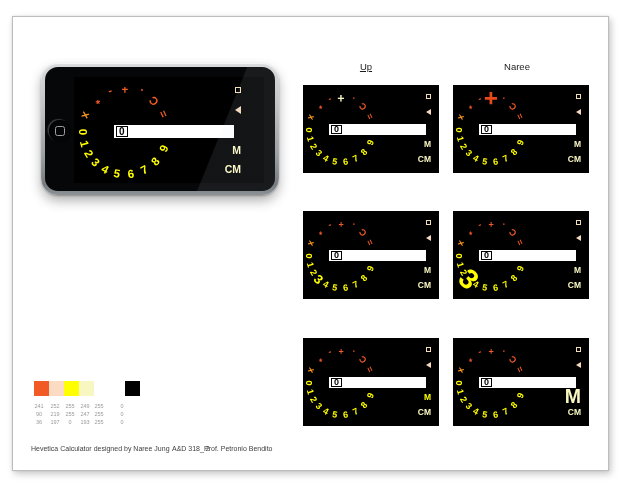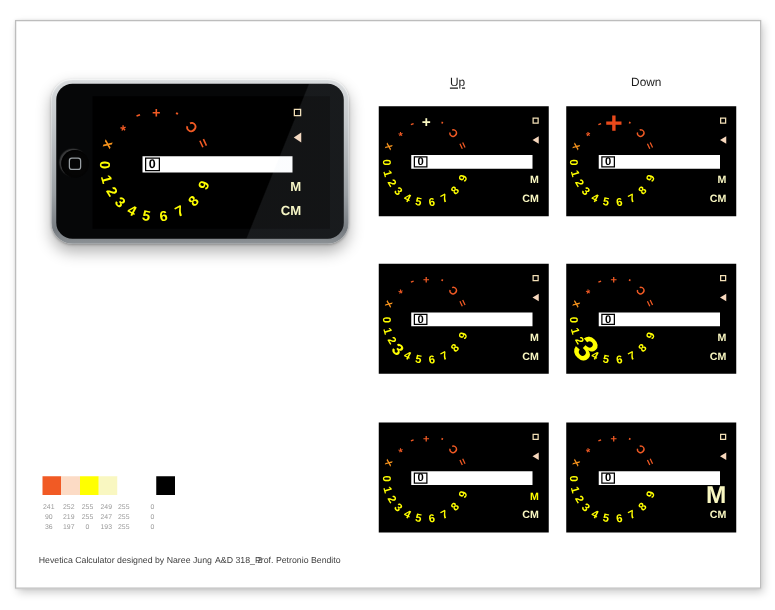--- a/index.html
+++ b/index.html
@@ -63,21 +63,21 @@
           <div class="calc-field" style="left: 40px; top: 48px; width: 120px; height: 13px; font-size: 10px;"><span class="value-box" style="line-height: 9px; margin-top: 1px;">0</span></div>
           <div class="square-icon" style="right: 23px; top: 10px; width: 6px; height: 6px; border: 1px solid rgb(242, 223, 182);"></div>
           <div class="tri-icon" style="right: 23px; top: 29px; border-top: 4px solid transparent; border-bottom: 4px solid transparent; border-right: 6px solid rgb(247, 216, 189);"></div>
           <span class="side-label" style="right: 23px; top: 73px; font-size: 10.5px; color: rgb(249, 247, 193);">M</span>
           <span class="side-label" style="right: 23px; top: 92px; font-size: 10.5px; color: rgb(249, 247, 193);">CM</span>
         </div>
     </div>
   </div>
 
   <div class="col-label" style="left:313px;text-decoration:underline;">Up</div>
-  <div class="col-label" style="left:464px;">Down</div>
+  <div class="col-label" style="left:464px;">Naree</div>
 
   <div id="demo-screens">
       <div class="calc-screen" style="left: 290px; top: 68px; width: 136px; height: 88px;">
         <span class="dial-key" style="left: 38px; top: 45px; font-size: 9px; color: rgb(247, 148, 29); transform: translate(-50%, -50%) rotate(113deg) translate(0px, 32.5px);">x</span>
         <span class="dial-key" style="left: 38px; top: 45px; font-size: 9px; color: rgb(241, 90, 36); transform: translate(-50%, -50%) rotate(138deg) translate(0px, 32.5px);">*</span>
         <span class="dial-key" style="left: 38px; top: 45px; font-size: 9px; color: rgb(241, 90, 36); transform: translate(-50%, -50%) rotate(160deg) translate(0px, 32.5px);">-</span>
         <span class="dial-key" style="left: 38px; top: 45px; font-size: 12.2px; color: rgb(249, 247, 193); transform: translate(-50%, -50%) rotate(-180deg) translate(0px, 32.5px);">+</span>
         <span class="dial-key" style="left: 38px; top: 45px; font-size: 9px; color: rgb(241, 90, 36); transform: translate(-50%, -50%) rotate(-158deg) translate(0px, 32.5px);">.</span>
         <span class="dial-key" style="left: 38px; top: 45px; font-size: 9px; color: rgb(241, 90, 36); transform: translate(-50%, -50%) rotate(-137deg) translate(0px, 32.5px);">C</span>
         <span class="dial-key" style="left: 38px; top: 45px; font-size: 9px; color: rgb(241, 90, 36); transform: translate(-50%, -50%) rotate(-115deg) translate(0px, 32.5px);">=</span>

